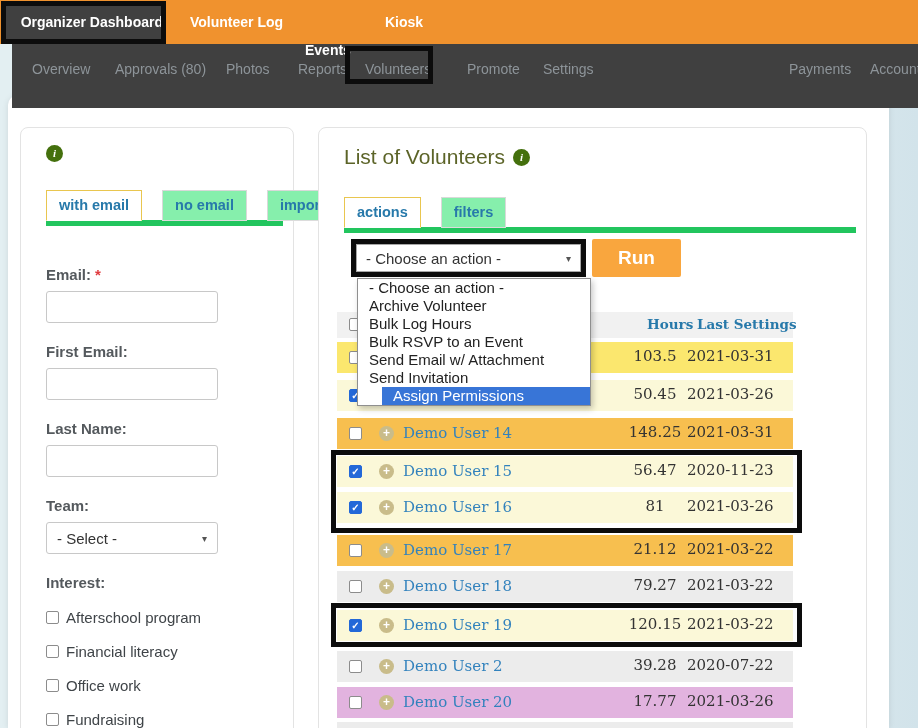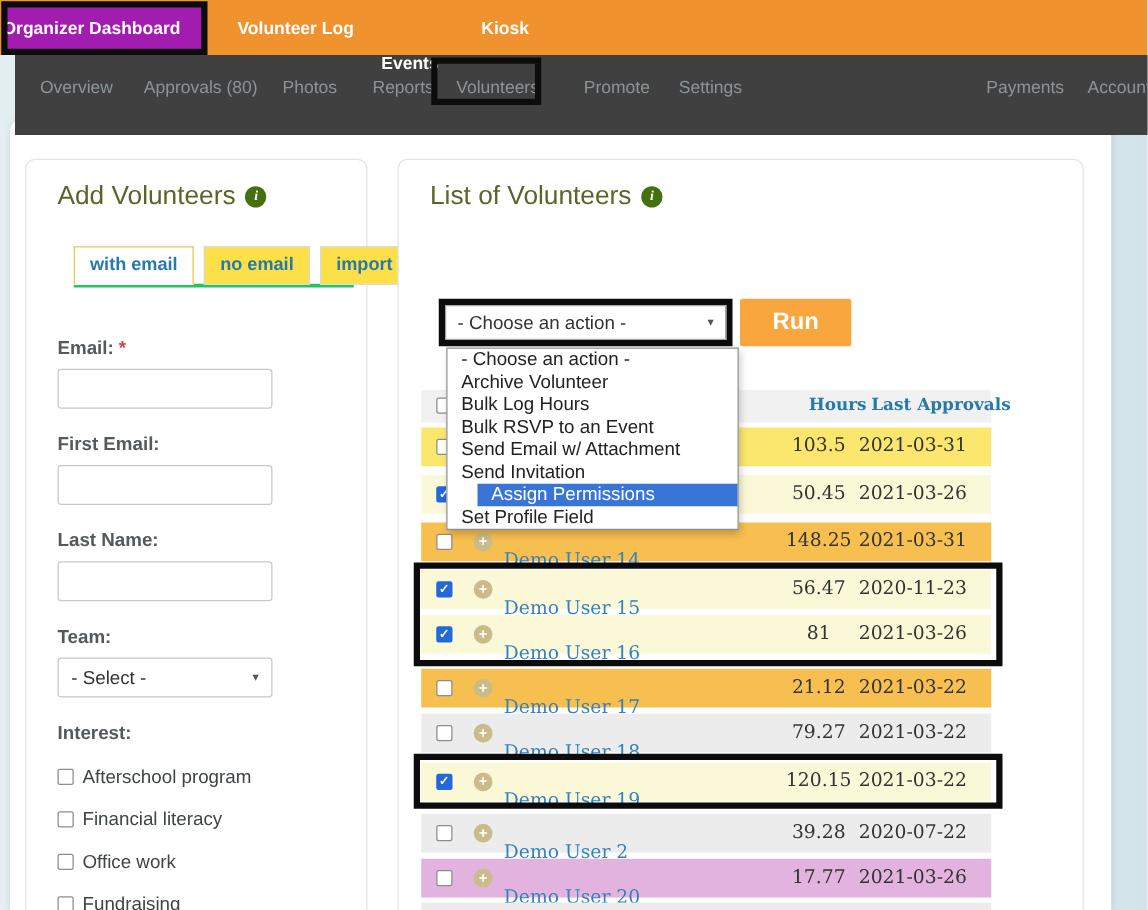--- a/index.html
+++ b/index.html
@@ -4,34 +4,34 @@
 <style>
   html,body{margin:0;padding:0;}
   body{
     width:918px;height:728px;position:relative;overflow:hidden;
     background:linear-gradient(90deg,#E3EFF2 72%,#D2E3EA);
     font-family:"Liberation Sans",sans-serif;
   }
   
   .topnav{position:absolute;left:0;top:0;width:918px;height:44px;background:#F0922E;z-index:3;}
   .nav-item{position:absolute;top:0;height:44px;line-height:44px;color:#fff;font-weight:bold;font-size:14px;cursor:pointer;white-space:nowrap;}
-  .nav-tile{left:2px;top:2px;width:161px;height:40px;line-height:40px;text-align:left;background:#a21caf;}
+  .nav-tile{left:2px;top:2px;width:161px;height:40px;line-height:40px;text-align:right;background:#404040;}
   
   .subnav{position:absolute;left:12px;top:44px;width:918px;height:64px;background:#404040;z-index:2;}
   .sub-item{position:absolute;top:0;height:51px;line-height:51px;font-size:14px;color:#8D9499;cursor:pointer;white-space:nowrap;}
   
   .container{position:absolute;left:8px;top:95px;width:881px;height:633px;background:#fff;border-radius:10px 10px 0 0;box-shadow:0 1px 6px rgba(0,0,0,.10);z-index:1;}
   .panel{position:absolute;background:#fff;border:1px solid #E3E3E3;border-radius:8px;z-index:2;}
   #addPanel{left:20px;top:127px;width:272px;height:610px;}
   #listPanel{left:318px;top:127px;width:547px;height:610px;}
   .panel-title{margin:17px 0 0 25px;font-size:21px;color:#5C6428;display:flex;align-items:center;gap:8px;}
   .info{width:17px;height:17px;border-radius:50%;background:#44700D;color:#fff;font-size:11px;font-weight:bold;text-align:center;line-height:17px;font-style:italic;font-family:"Liberation Serif",serif;flex:0 0 17px;cursor:pointer;}
   
-  .tabs{display:flex;gap:8px;border-bottom:3px solid #22c55e;margin:27px 10px 0 38px;align-items:flex-end;}
-  .tab{position:relative;top:1px;border:1px solid #D9D9D9;border-bottom:1px solid #DCDCDC;padding:6px 12px 7px;background:#fde047;font-size:14.5px;font-weight:bold;color:#2779AA;cursor:pointer;white-space:nowrap;}
+  .tabs{display:flex;gap:20px;border-bottom:6px solid #22c55e;margin:27px 10px 0 25px;align-items:flex-end;}
+  .tab{position:relative;top:1px;border:1px solid #D9D9D9;border-bottom:1px solid #DCDCDC;padding:6px 12px 7px;background:#86efac;font-size:14.5px;font-weight:bold;color:#2779AA;cursor:pointer;white-space:nowrap;}
   .tab.active{background:#fff;border-color:#E9C64F;border-bottom-color:#fff;}
   
   .group{margin:20px 0 0 25px;}
   .group.first{margin-top:40px;}
   .group label{font-size:15px;font-weight:bold;color:#54595D;}
   .req{color:#E03A3E;margin-left:4px;font-weight:bold;}
   .tinput{display:block;margin-top:7px;width:172px;height:32px;border:1px solid #C8C8C8;border-radius:3px;background:#fff;box-sizing:border-box;}
   .tselect{margin-top:7px;width:172px;height:32px;border:1px solid #C8C8C8;border-radius:3px;background:#fff;display:flex;align-items:center;justify-content:space-between;padding:0 10px;font-size:15px;color:#333;box-sizing:border-box;cursor:pointer;}
   .caret{font-size:10px;color:#555;}
   .chk-row{margin:17px 0 0 25px;display:flex;align-items:center;gap:7px;font-size:15px;color:#3F4448;}
@@ -48,21 +48,21 @@
   .dd-opt.hl{background:#3875D7;color:#fff;margin-left:24px;}
   
   #vtable{position:absolute;left:337px;top:312px;width:456px;height:440px;z-index:4;font-family:"DejaVu Serif",serif;}
   .thead{position:absolute;left:0;top:0;width:456px;height:26px;background:#F1F1F1;}
   .th{position:absolute;top:4px;font-weight:bold;color:#2779AA;font-size:13.5px;cursor:pointer;white-space:nowrap;}
   .trow{position:absolute;left:0;width:456px;height:31px;}
   .tone-yellow{background:#FBE76E;} .tone-pale{background:#FBF8D8;}
   .tone-orange{background:#F7BF4F;} .tone-gray{background:#ECECEC;} .tone-pink{background:#E2B3DF;}
   .rcb{position:absolute;left:12px;top:9px;}
   .plus{position:absolute;left:42px;top:8px;width:15px;height:15px;border-radius:50%;background:#C9BC8A;color:#fff;font-size:12px;line-height:15px;text-align:center;font-family:"Liberation Sans",sans-serif;font-weight:bold;cursor:pointer;}
-  .nm{position:absolute;left:66px;top:21px;font-size:15px;color:#3282BD;cursor:pointer;white-space:nowrap;}
+  .nm{position:absolute;left:66px;top:6px;font-size:15px;color:#3282BD;cursor:pointer;white-space:nowrap;}
   .hrs{position:absolute;left:283px;top:5px;width:70px;text-align:center;font-size:15px;color:#333;}
   .dt{position:absolute;left:350px;top:5px;font-size:15px;color:#333;white-space:nowrap;}
 </style>
 </head>
 <body>
 
 <div class="topnav">
   <div id="topnavItems">
       <div class="nav-item nav-tile">Organizer Dashboard</div>
       <div class="nav-item" style="left: 190px;">Volunteer Log</div>
@@ -84,21 +84,20 @@
       <div class="sub-item" style="left: 777px;">Payments</div>
       <div class="sub-item" style="left: 858px;">Account</div>
     </div>
 </div>
 <div class="annot" style="left:345px;top:46px;width:88px;height:38px;"></div>
 
 <div class="container"></div>
 
 <div class="panel" id="addPanel">
   <div class="panel-title">
-    <span>Add Volunteers</span>
     <span class="info">i</span>
   </div>
   <div class="tabs" id="addTabs">
       <div class="tab active">with email</div>
       <div class="tab">no email</div>
       <div class="tab">import</div>
     </div>
 
   <div class="group first">
     <label><span>Email:</span><span class="req">*</span></label>
@@ -140,35 +139,39 @@
         <span>Fundraising</span>
       </div>
     </div>
 </div>
 
 <div class="panel" id="listPanel">
   <div class="panel-title">
     <span>List of Volunteers</span>
     <span class="info">i</span>
   </div>
+  <div class="tabs" id="listTabs">
+      <div class="tab active">actions</div>
+      <div class="tab">filters</div>
+    </div>
 </div>
 
 <div class="annot" id="selAnnot">
   <div class="sel">
     <span>- Choose an action -</span>
     <span class="caret">▾</span>
   </div>
 </div>
 <div id="runBtn">Run</div>
 
 <div id="vtable">
   <div class="thead">
     <span class="cb" style="position:absolute;left:12px;top:6px;"></span>
     <span class="th" style="left:310px;">Hours</span>
-    <span class="th" style="left:360px;">Last Approvals</span>
+    <span class="th" style="left:360px;">Last Settings</span>
   </div>
   <div class="annot" style="left:-6px;top:138px;width:471px;height:83px;"></div>
   <div class="annot" style="left:-6px;top:291px;width:471px;height:44px;"></div>
 <div class="trow tone-yellow" style="top: 30px;">
       <span class="cb rcb"></span>
       <span class="plus">+</span>
       <span class="nm"></span>
       <span class="hrs">103.5</span>
       <span class="dt">2021-03-31</span>
     </div>
@@ -239,14 +242,13 @@
   </div>
 
 <div id="ddList">
     <div class="dd-opt">- Choose an action -</div>
     <div class="dd-opt">Archive Volunteer</div>
     <div class="dd-opt">Bulk Log Hours</div>
     <div class="dd-opt">Bulk RSVP to an Event</div>
     <div class="dd-opt">Send Email w/ Attachment</div>
     <div class="dd-opt">Send Invitation</div>
     <div class="dd-opt hl">Assign Permissions</div>
-    <div class="dd-opt">Set Profile Field</div>
   </div>
 
 </body></html>

